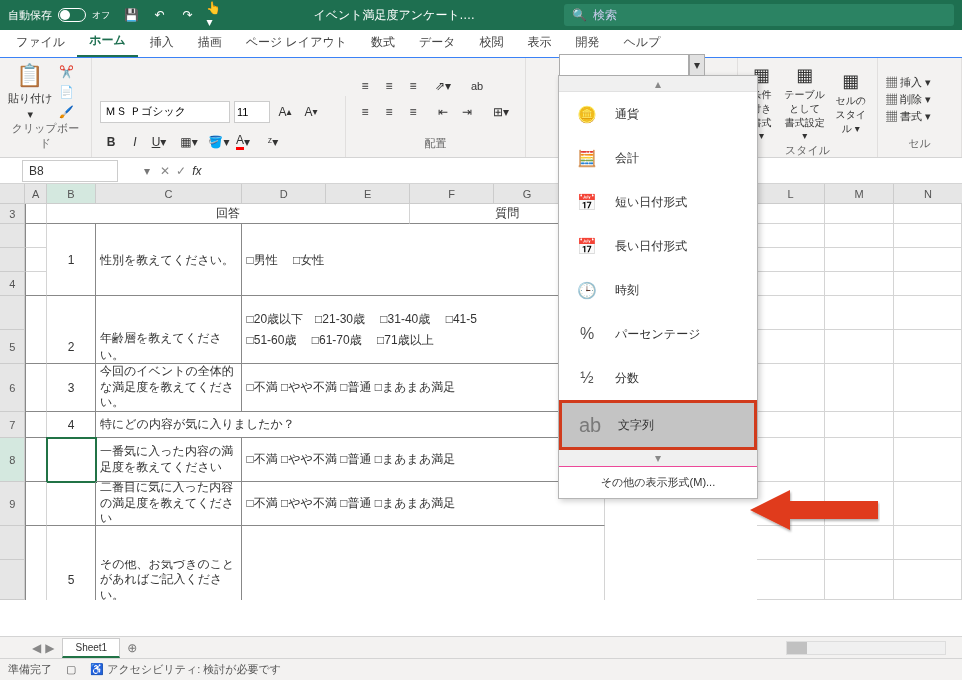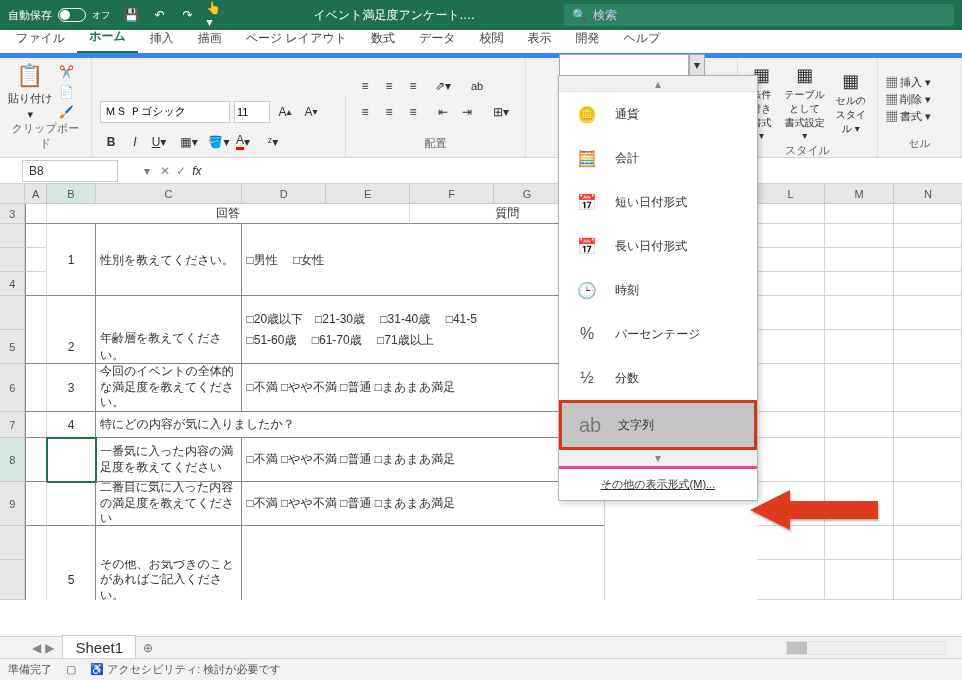--- a/index.html
+++ b/index.html
@@ -9,21 +9,21 @@
 .titlebar { height: 30px; background: #1e6f50; display: flex; align-items: center; color: #fff; padding: 0 8px; gap: 12px; }
 .autosave { display: flex; align-items: center; gap: 6px; font-size: 11px; }
 .autosave-toggle { width: 28px; height: 14px; border: 1px solid #fff; border-radius: 7px; position: relative; }
 .autosave-toggle::after { content: ""; position: absolute; width: 10px; height: 10px; border-radius: 50%; background: #fff; top: 1px; left: 1px; }
 .qat { display: flex; gap: 10px; align-items: center; }
 .qat-btn { width: 18px; height: 18px; display: flex; align-items: center; justify-content: center; color: #fff; }
 .title-text { flex: 1; text-align: center; font-size: 12px; }
 .search-box { width: 390px; height: 22px; background: #2b8363; border-radius: 3px; display: flex; align-items: center; padding: 0 8px; gap: 6px; color: #cce; font-size: 12px; }
 
 
-.tabs { height: 28px; background: #fff; display: flex; align-items: flex-end; padding: 0 4px; border-bottom: 5px solid #3b82f6; }
+.tabs { height: 28px; background: #fff; display: flex; align-items: flex-end; padding: 0 4px; border-bottom: 1px solid #3b82f6; }
 .tab { padding: 6px 12px; font-size: 12px; color: #444; cursor: pointer; }
 .tab.active { color: #1e6f50; border-bottom: 2px solid #1e6f50; font-weight: 600; }
 
 
 .ribbon { height: 100px; background: #f3f2f1; display: flex; border-bottom: 1px solid #d4d4d4; position: relative; }
 .rgroup { display: flex; flex-direction: column; justify-content: space-between; padding: 4px 8px; border-right: 1px solid #e1dfde; }
 .rgroup-content { display: flex; gap: 6px; align-items: center; flex: 1; }
 .rgroup-label { font-size: 11px; color: #666; text-align: center; padding-bottom: 2px; }
 .paste-btn { display: flex; flex-direction: column; align-items: center; gap: 2px; font-size: 11px; }
 .clip-icons { display: flex; flex-direction: column; gap: 4px; }
@@ -65,30 +65,30 @@
 .sel-cell { outline: 2px solid #217346; outline-offset: -1px; }
 
 
 .nf-popup { position: absolute; top: 75px; left: 558px; width: 200px; background: #fff; border: 1px solid #b5b5b5; box-shadow: 2px 2px 6px rgba(0,0,0,0.2); z-index: 100; }
 .nf-input { width: 130px; height: 22px; border: 1px solid #ababab; margin: 0; position: absolute; top: -22px; left: 0; background: #fff; padding: 0 4px; }
 .nf-input-dd { width: 16px; height: 22px; background: #e1e1e1; border: 1px solid #ababab; position: absolute; top: -22px; left: 130px; display:flex; align-items:center; justify-content:center; }
 .nf-scroll-up { height: 16px; background: #f0f0f0; border-bottom: 1px solid #e1e1e1; display:flex; align-items:center; justify-content:center; color:#888; }
 .nf-item { display: flex; align-items: center; gap: 14px; padding: 10px 14px; cursor: pointer; font-size: 12px; }
 .nf-item.highlight { background: #c4c4c4; border: 3px solid #d13b1c; }
 .nf-icon { width: 28px; height: 24px; display: flex; align-items: center; justify-content: center; font-size: 16px; color: #555; }
-.nf-more { text-align: center; padding: 8px; font-size: 11px; border-top: 3px solid #ec4899; text-decoration: underline; }
+.nf-more { text-align: center; padding: 8px; font-size: 11px; border-top: 1px solid #ec4899; }
 .nf-scroll-down { height: 16px; background: #f0f0f0; display:flex; align-items:center; justify-content:center; color:#888; }
 
 
 .big-arrow { position: absolute; top: 485px; left: 750px; z-index: 101; }
 
 
 .sheet-tabs { position: absolute; bottom: 22px; left: 0; right: 0; height: 22px; background: #f3f2f1; display: flex; align-items: center; border-top: 1px solid #d4d4d4; padding-left: 26px; gap: 2px; }
 .sheet-nav { display: flex; gap: 4px; color: #888; padding: 0 6px; }
-.sheet-tab { padding: 3px 12px; background: #fff; border: 1px solid #ccc; border-bottom: 2px solid #217346; font-size: 15px; }
+.sheet-tab { padding: 3px 12px; background: #fff; border: 1px solid #ccc; border-bottom: 2px solid #217346; font-size: 10px; }
 .sheet-add { width: 20px; text-align: center; color: #777; }
 .hscroll { position: absolute; right: 16px; width: 160px; height: 14px; background: #f0f0f0; border: 1px solid #ddd; bottom: 3px; }
 .hscroll-thumb { width: 20px; height: 12px; background: #c1c1c1; }
 
 
 .statusbar { position: absolute; bottom: 0; left: 0; right: 0; height: 22px; background: #f3f2f1; border-top: 1px solid #d4d4d4; display: flex; align-items: center; padding: 0 8px; gap: 14px; font-size: 11px; color: #555; }
 </style>
 </head>
 <body>
 

